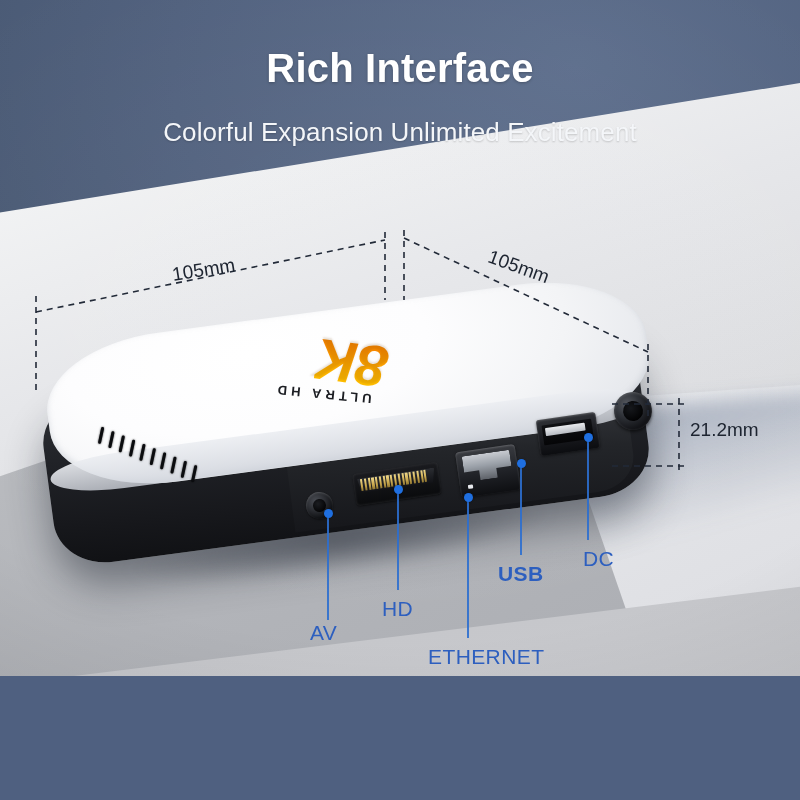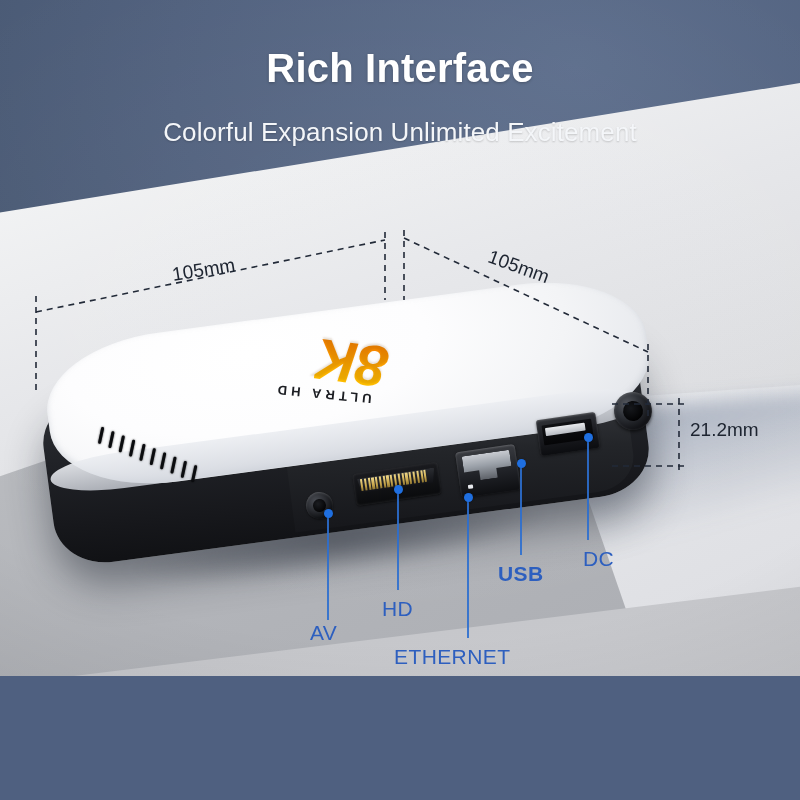--- a/index.html
+++ b/index.html
@@ -349,18 +349,18 @@
 
   <div class="callout-layer">
     <div class="dot" style="left:324px; top:509px;"></div>
     <div class="dot" style="left:394px; top:485px;"></div>
     <div class="dot" style="left:464px; top:493px;"></div>
     <div class="dot" style="left:517px; top:459px;"></div>
     <div class="dot" style="left:584px; top:433px;"></div>
 
     <div class="callout-label" style="left:310px; top:621px;">AV</div>
     <div class="callout-label" style="left:382px; top:597px;">HD</div>
-    <div class="callout-label" style="left:394px; top:645px;">ETHERNET</div>
+    <div class="callout-label" style="left:428px; top:645px;">ETHERNET</div>
     <div class="callout-label" style="left:498px; top:562px;font-weight:bold;">USB</div>
     <div class="callout-label" style="left:572px; top:547px;margin-left:11px;">DC</div>
   </div>
 
 </div>
 
 </body></html>

